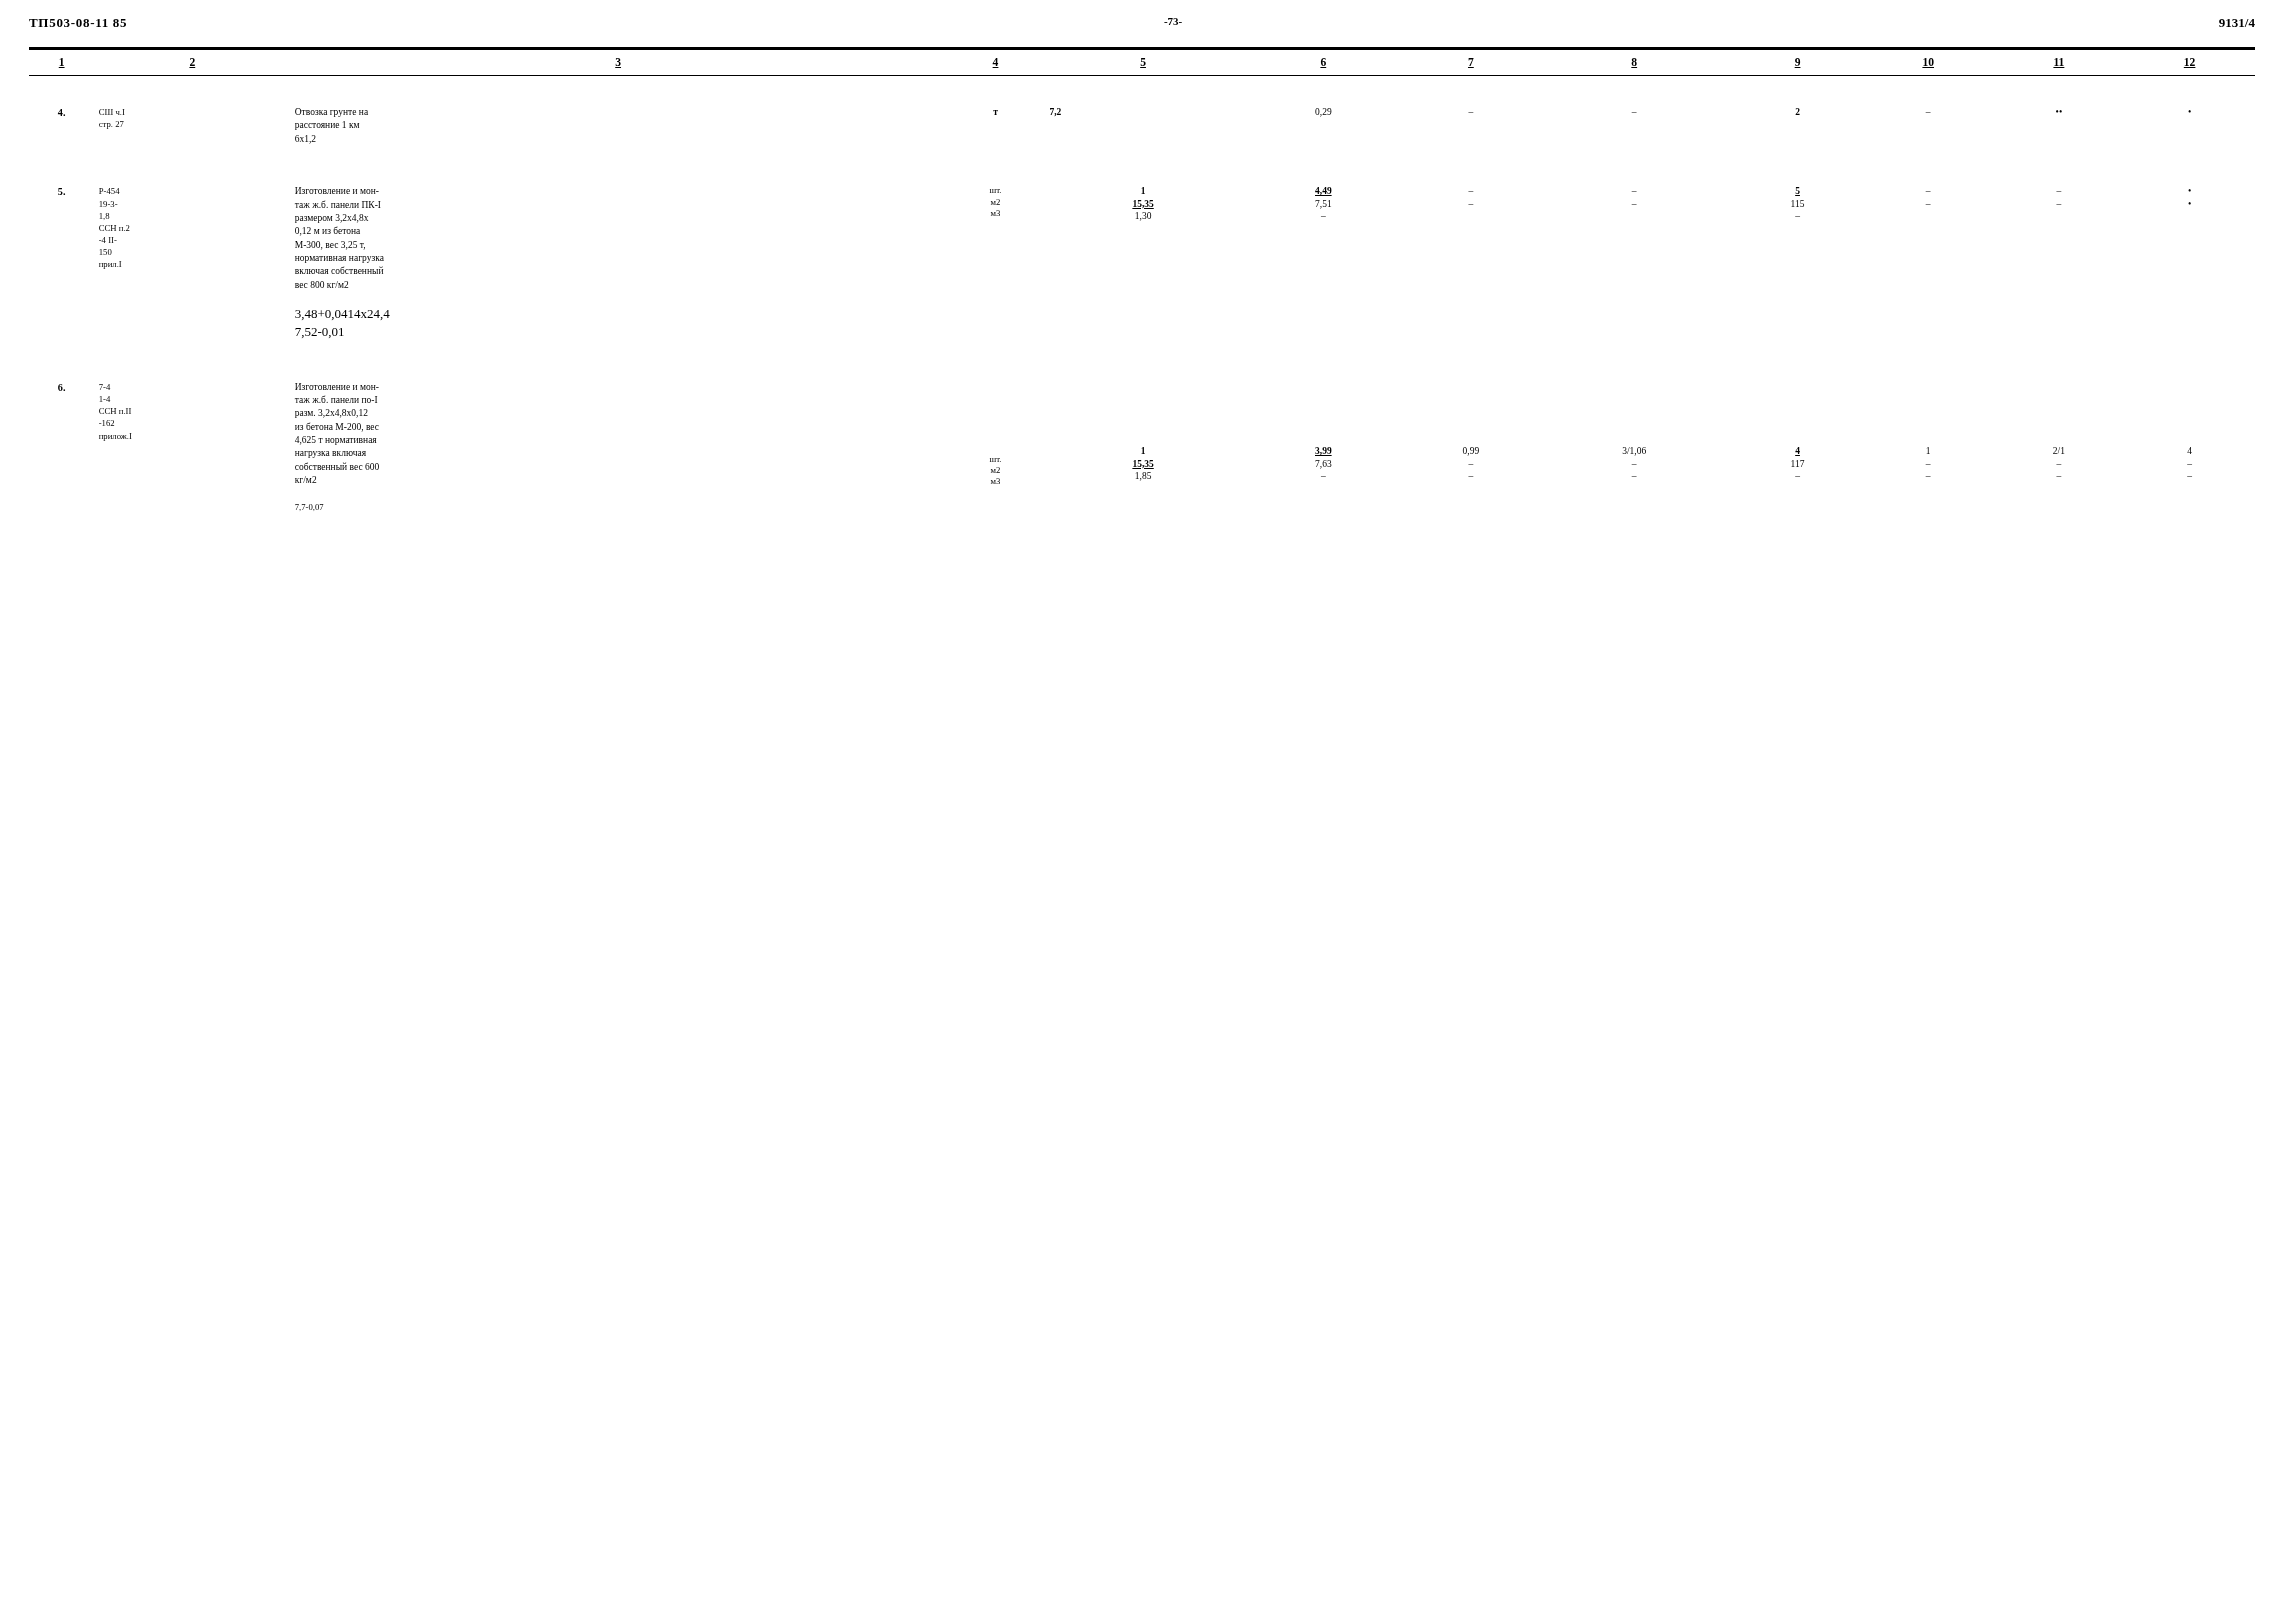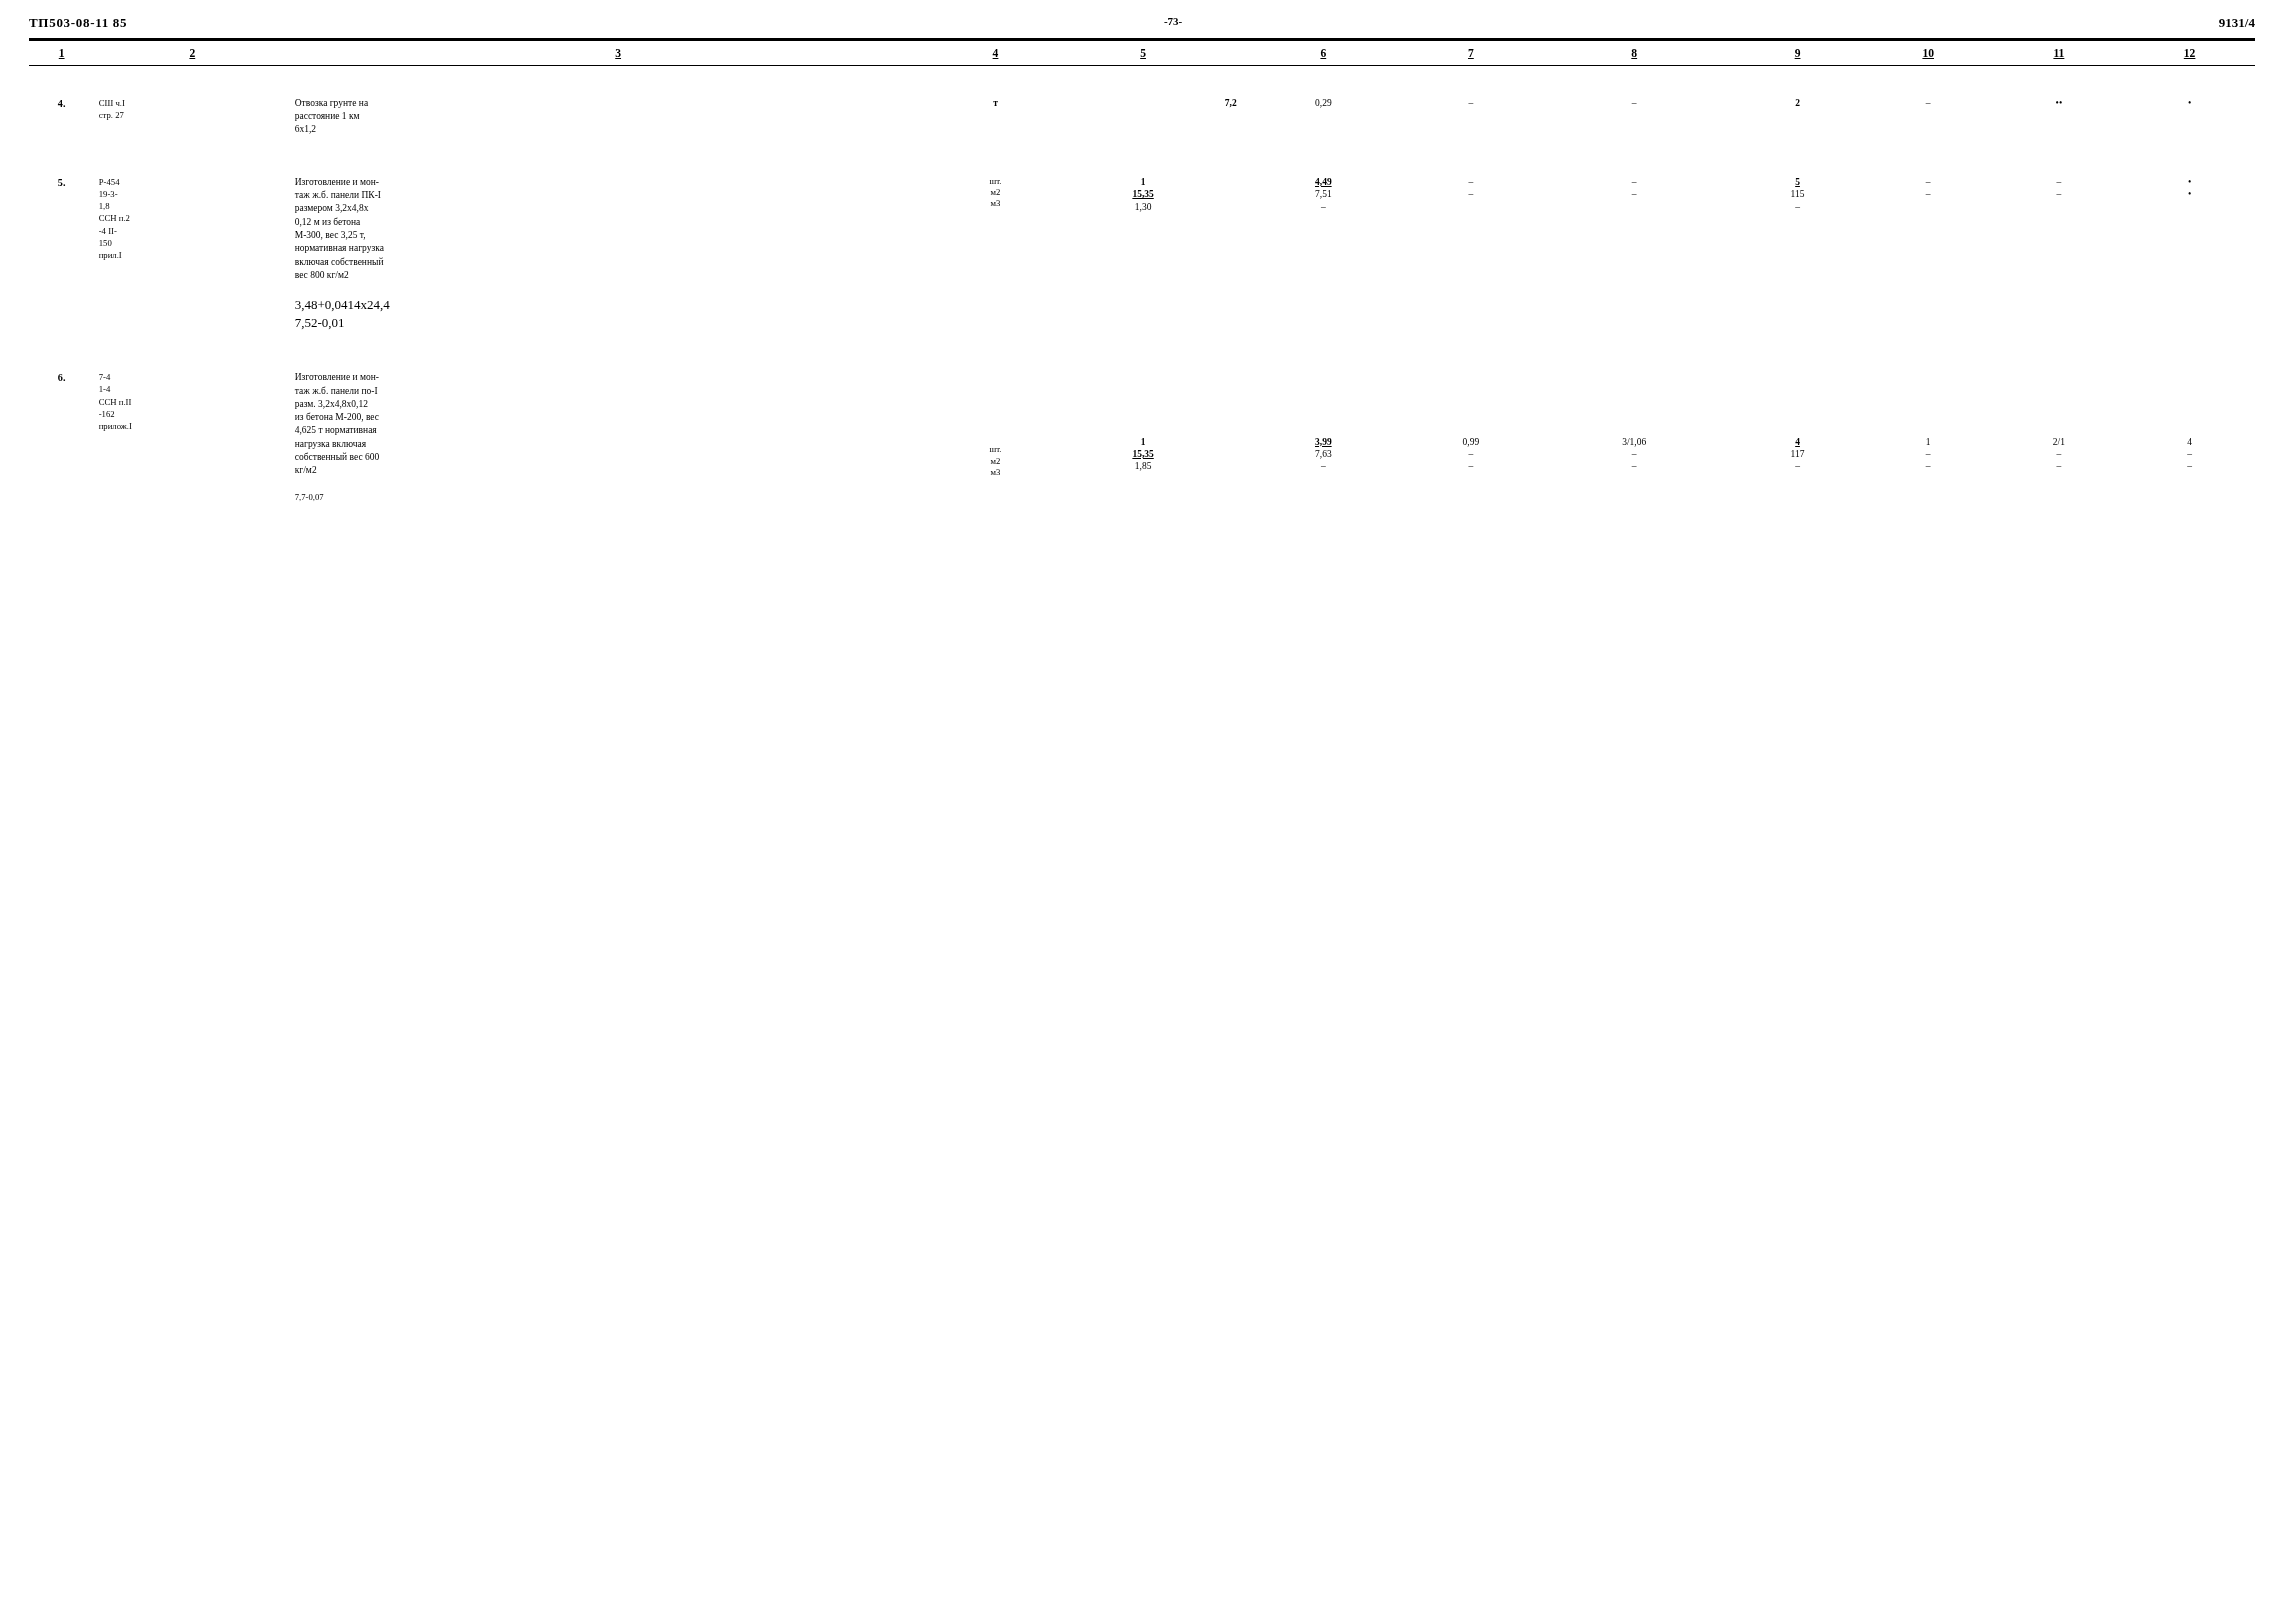--- a/index.html
+++ b/index.html
@@ -15,21 +15,21 @@
       color: #000;
       padding: 14.5px 29px;
       width: 2284px;
       min-height: 1624px;
     }
 
     .page-header {
       display: flex;
       justify-content: space-between;
       align-items: flex-start;
-      margin-bottom: 4px;
+      margin-bottom: 14px;
       padding-bottom: 2.9px;
     }
 
     .header-left {
       font-size: 13px;
       font-weight: bold;
       letter-spacing: 0.7px;
     }
 
     .header-center {
@@ -142,21 +142,21 @@
       </tr>
 
     <tr class="section-row">
       <td class="col-1" style="font-weight:bold;font-size:10.2px;">4.</td>
       <td class="col-2 col-ref" style="white-space:pre-line; font-size:8.7px;">СШ ч.I
 стр. 27</td>
       <td class="col-3" style="white-space:pre-line;">Отвозка грунте на
 расстояние 1 км
 6x1,2</td>
       <td class="col-4" style="text-align:center; font-weight:bold;">т</td>
-      <td class="col-5" style="text-align:right; font-weight:bold;">7,2</td>
+      <td class="col-5" style="text-align:left; font-weight:bold;">7,2</td>
       <td class="col-6" style="text-align:center;">0,29</td>
       <td class="col-7" style="text-align:center;">–</td>
       <td class="col-8" style="text-align:center;">–</td>
       <td class="col-9" style="text-align:center; font-weight:bold;">2</td>
       <td class="col-10" style="text-align:center;">–</td>
       <td class="col-11" style="text-align:center;">••</td>
       <td class="col-12" style="text-align:center;">•</td>
     </tr>
 
     <tr>

